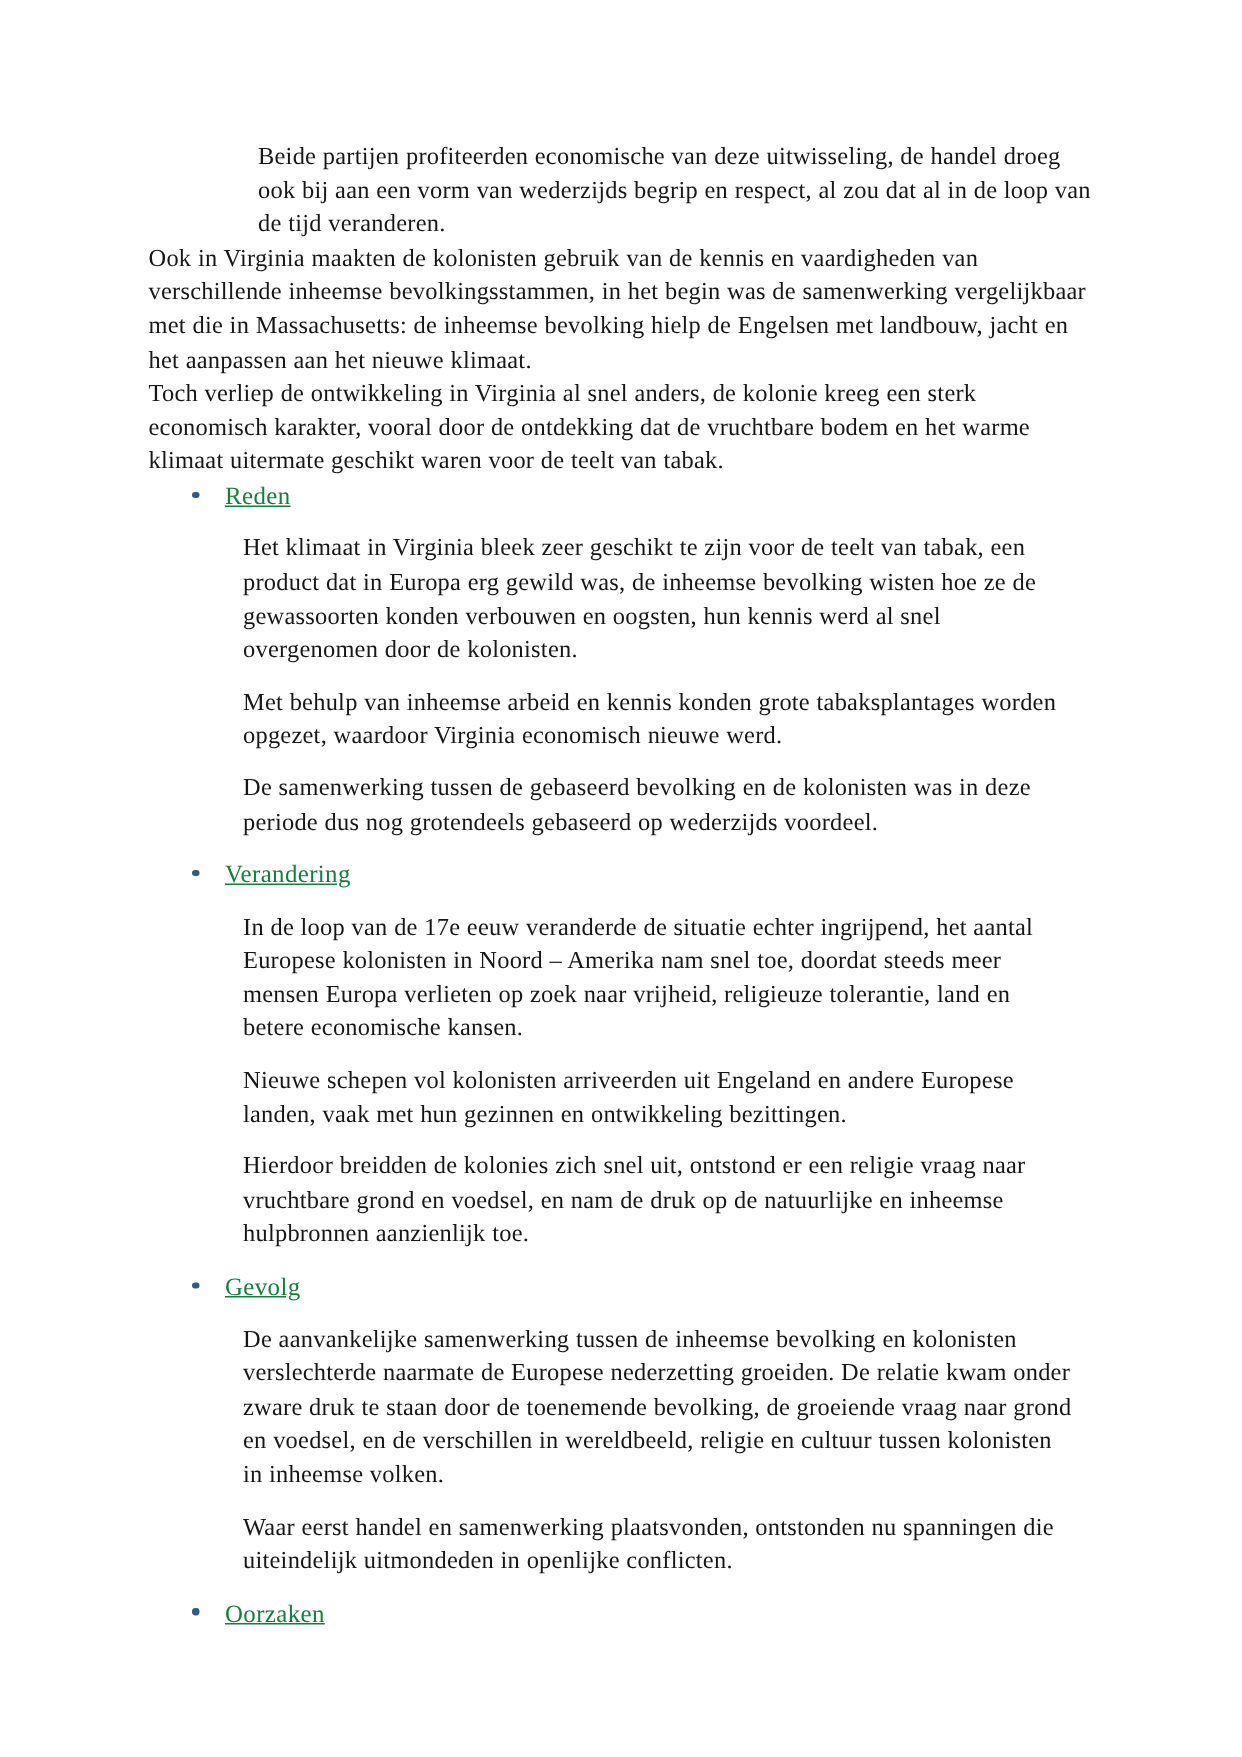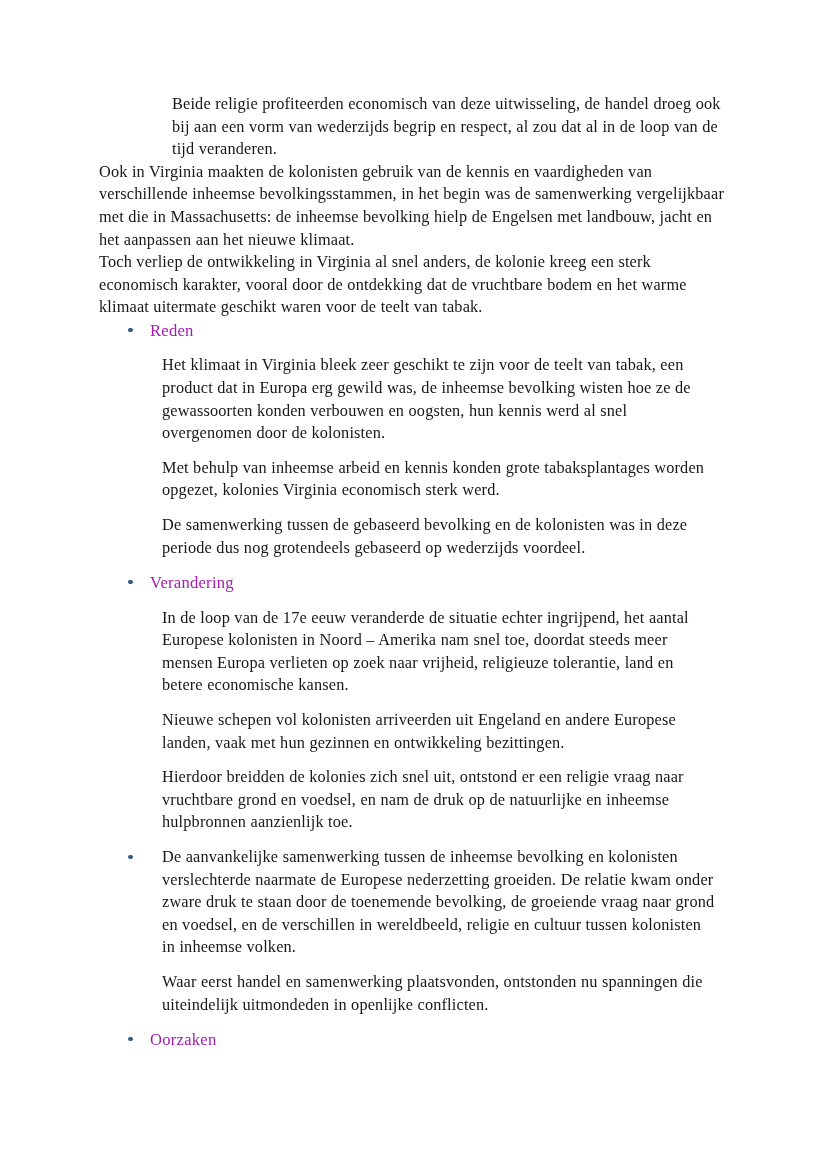--- a/index.html
+++ b/index.html
@@ -69,65 +69,67 @@
     height: 4.6px;
     border-radius: 50%;
     background: #2f5c85;
   }
 
   .bullet-heading {
     margin: 0;
     font-size: 16.6px;
     line-height: 23.5px;
     font-weight: normal;
-    color: #a21caf;
+    color: #15803d;
     letter-spacing: 0.015em;
+    text-decoration: underline;
   }
 
   .bullet-body .para {
     margin: 12px;
   }
 </style>
 </head>
 <body>
 
 <div class="page">
   <div class="doc-body">
 
-    <p class="para indent">Beide religie profiteerden economisch van deze uitwisseling, de handel droeg ook bij aan een vorm van wederzijds begrip en respect, al zou dat al in de loop van de tijd veranderen.</p>
+    <p class="para indent">Beide partijen profiteerden economische van deze uitwisseling, de handel droeg ook bij aan een vorm van wederzijds begrip en respect, al zou dat al in de loop van de tijd veranderen.</p>
 
     <p class="para">Ook in Virginia maakten de kolonisten gebruik van de kennis en vaardigheden van verschillende inheemse bevolkingsstammen, in het begin was de samenwerking vergelijkbaar met die in Massachusetts: de inheemse bevolking hielp de Engelsen met landbouw, jacht en het aanpassen aan het nieuwe klimaat.</p>
 
     <p class="para">Toch verliep de ontwikkeling in Virginia al snel anders, de kolonie kreeg een sterk economisch karakter, vooral door de ontdekking dat de vruchtbare bodem en het warme klimaat uitermate geschikt waren voor de teelt van tabak.</p>
 
 
     <ul class="bullet-list">
 
       <li class="bullet-item">
         <span class="bullet-marker"></span>
         <p class="bullet-heading">Reden</p>
         <div class="bullet-body">
           <p class="para">Het klimaat in Virginia bleek zeer geschikt te zijn voor de teelt van tabak, een product dat in Europa erg gewild was, de inheemse bevolking wisten hoe ze de gewassoorten konden verbouwen en oogsten, hun kennis werd al snel overgenomen door de kolonisten.</p>
-          <p class="para">Met behulp van inheemse arbeid en kennis konden grote tabaksplantages worden opgezet, kolonies Virginia economisch sterk werd.</p>
+          <p class="para">Met behulp van inheemse arbeid en kennis konden grote tabaksplantages worden opgezet, waardoor Virginia economisch nieuwe werd.</p>
           <p class="para">De samenwerking tussen de gebaseerd bevolking en de kolonisten was in deze periode dus nog grotendeels gebaseerd op wederzijds voordeel.</p>
         </div>
       </li>
 
       <li class="bullet-item">
         <span class="bullet-marker"></span>
         <p class="bullet-heading">Verandering</p>
         <div class="bullet-body">
           <p class="para">In de loop van de 17e eeuw veranderde de situatie echter ingrijpend, het aantal Europese kolonisten in Noord – Amerika nam snel toe, doordat steeds meer mensen Europa verlieten op zoek naar vrijheid, religieuze tolerantie, land en betere economische kansen.</p>
           <p class="para">Nieuwe schepen vol kolonisten arriveerden uit Engeland en andere Europese landen, vaak met hun gezinnen en ontwikkeling bezittingen.</p>
           <p class="para">Hierdoor breidden de kolonies zich snel uit, ontstond er een religie vraag naar vruchtbare grond en voedsel, en nam de druk op de natuurlijke en inheemse hulpbronnen aanzienlijk toe.</p>
         </div>
       </li>
 
       <li class="bullet-item">
         <span class="bullet-marker"></span>
+        <p class="bullet-heading">Gevolg</p>
         <div class="bullet-body">
           <p class="para">De aanvankelijke samenwerking tussen de inheemse bevolking en kolonisten verslechterde naarmate de Europese nederzetting groeiden. De relatie kwam onder zware druk te staan door de toenemende bevolking, de groeiende vraag naar grond en voedsel, en de verschillen in wereldbeeld, religie en cultuur tussen kolonisten in inheemse volken.</p>
           <p class="para">Waar eerst handel en samenwerking plaatsvonden, ontstonden nu spanningen die uiteindelijk uitmondeden in openlijke conflicten.</p>
         </div>
       </li>
 
       <li class="bullet-item">
         <span class="bullet-marker"></span>
         <p class="bullet-heading">Oorzaken</p>
       </li>

